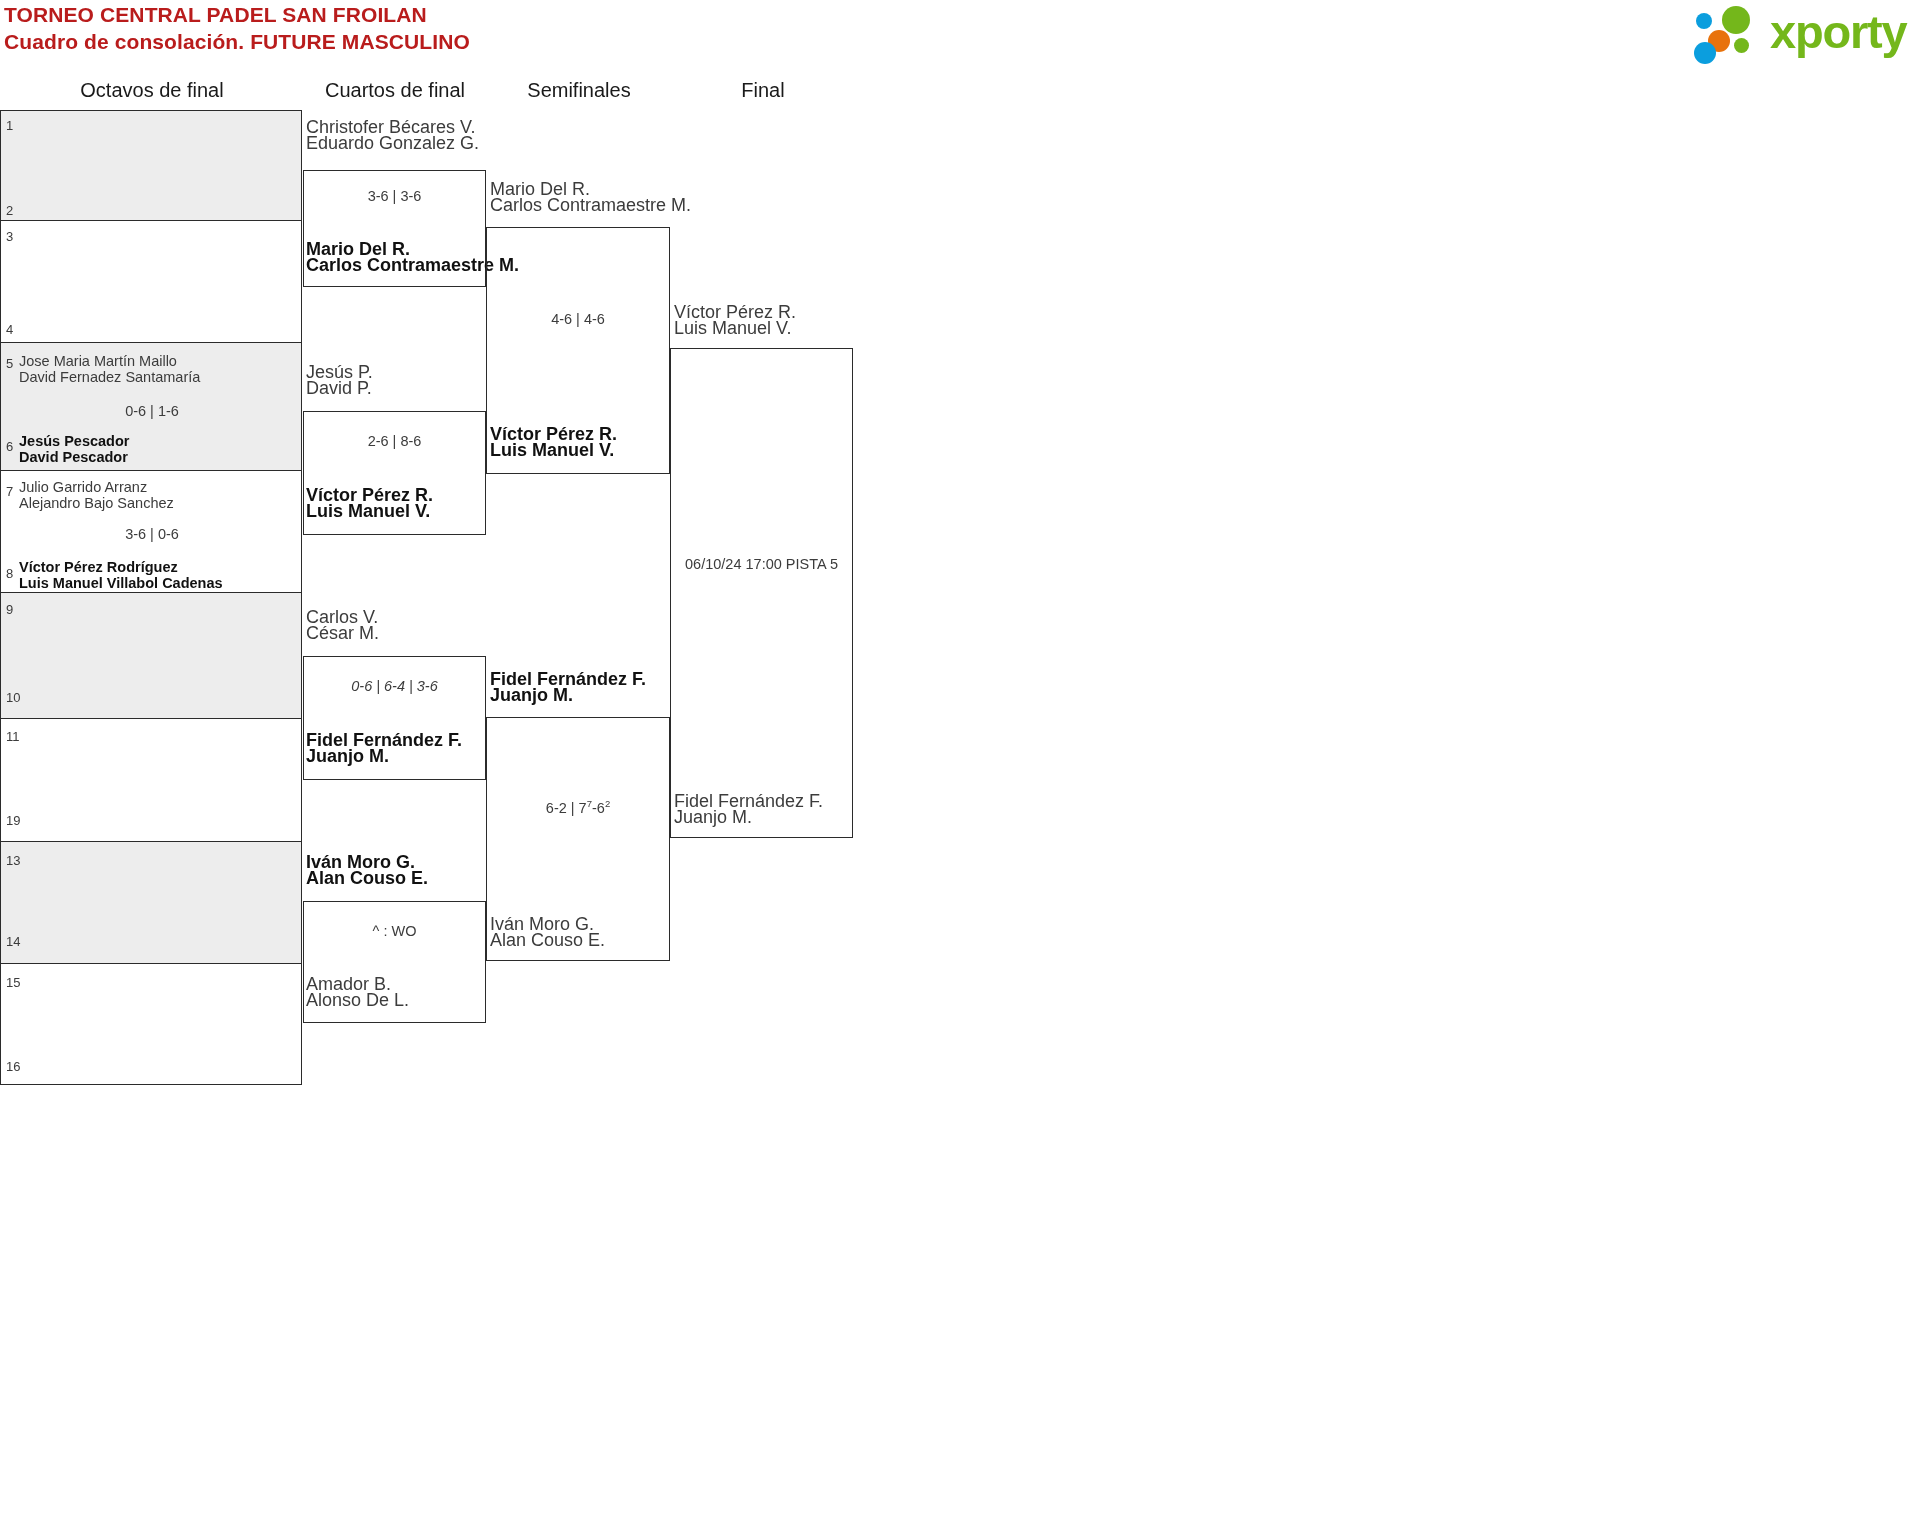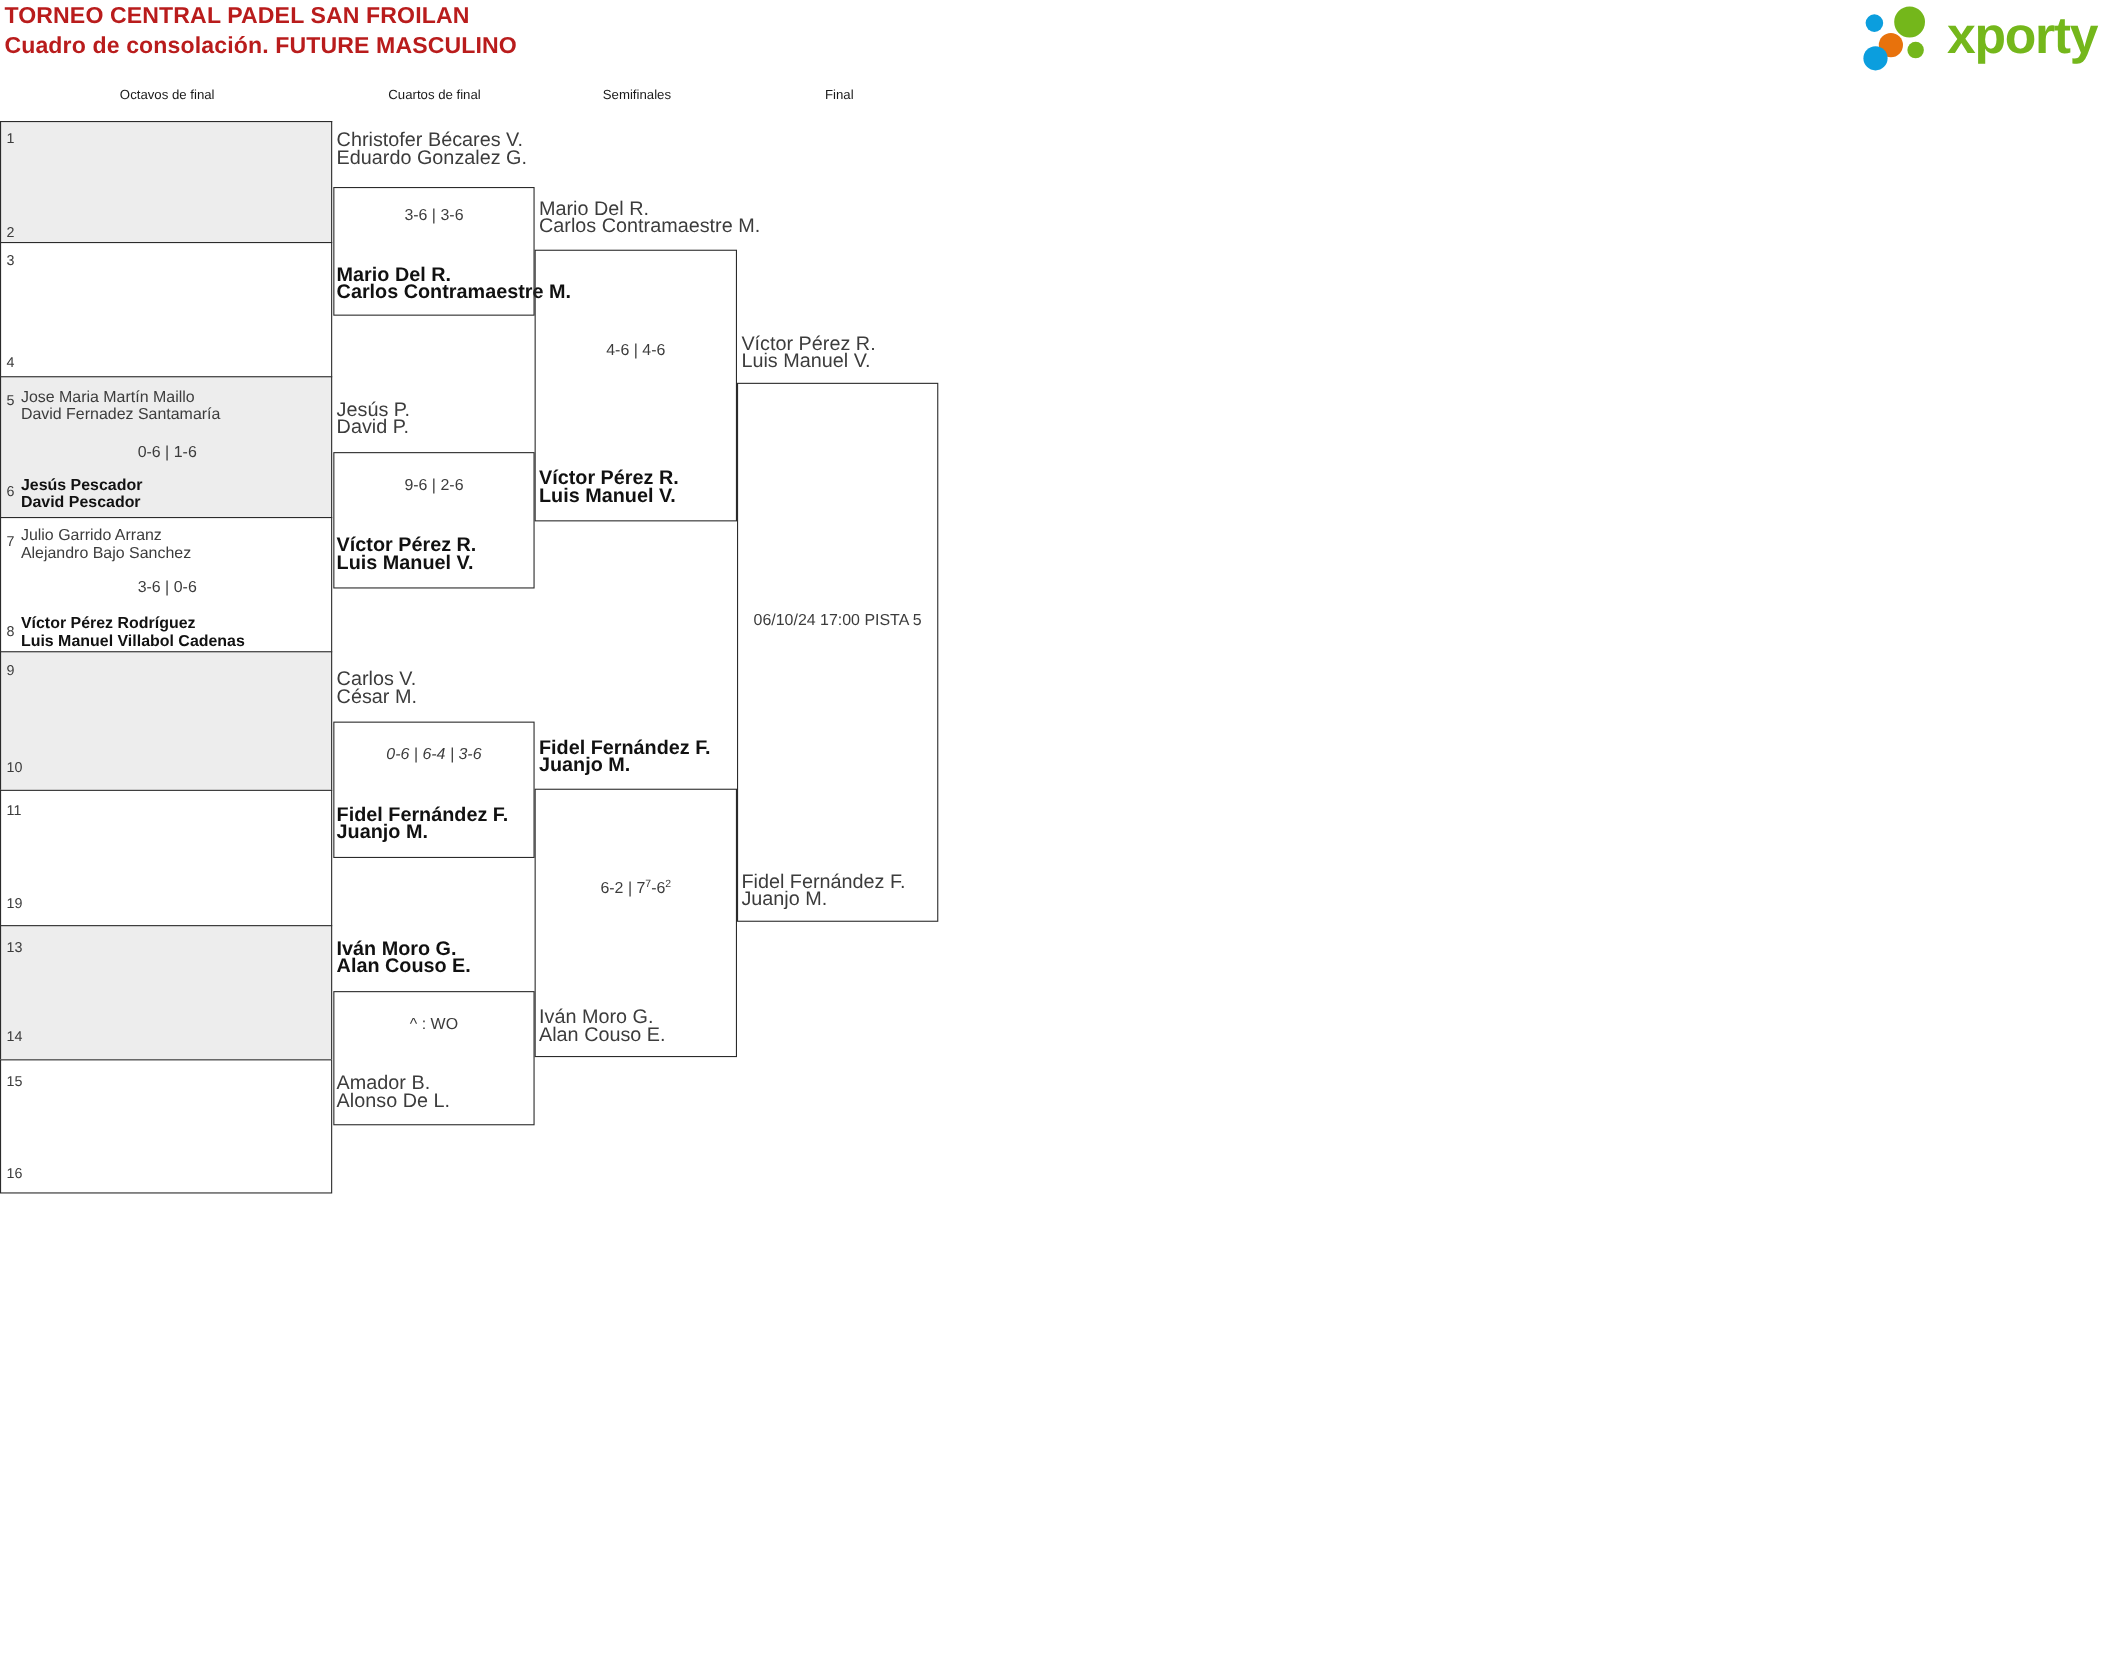--- a/index.html
+++ b/index.html
@@ -49,21 +49,21 @@
     font-size: 47px;
     font-weight: bold;
     color: #74b71b;
     letter-spacing: -1.2px;
     line-height: 62px;
   }
 
   
   .round-head {
     position: absolute;
-    font-size: 12px;
+    font-size: 20px;
     color: #1a1a1a;
     text-align: center;
     white-space: nowrap;
   }
 
   
   .bracket { position: absolute; left: 0; top: 0; width: 1920px; height: 1525px; }
 
   
   .seedrow {
@@ -231,21 +231,21 @@
     <div class="names win" style="left:306px; top:241px;">
       <div>Mario Del R.</div>
       <div>Carlos Contramaestre M.</div>
     </div>
 
     <div class="names" style="left:306px; top:364px;">
       <div>Jesús P.</div>
       <div>David P.</div>
     </div>
     <div class="mbox" style="left:303px; top:411px; width:183px; height:124px;"></div>
-    <div class="score" style="left:303px; top:433px; width:183px;">9-6 | 2-6</div>
+    <div class="score" style="left:303px; top:433px; width:183px;">2-6 | 8-6</div>
     <div class="names win" style="left:306px; top:487px;">
       <div>Víctor Pérez R.</div>
       <div>Luis Manuel V.</div>
     </div>
 
     <div class="names" style="left:306px; top:609px;">
       <div>Carlos V.</div>
       <div>César M.</div>
     </div>
     <div class="mbox" style="left:303px; top:656px; width:183px; height:124px;"></div>

